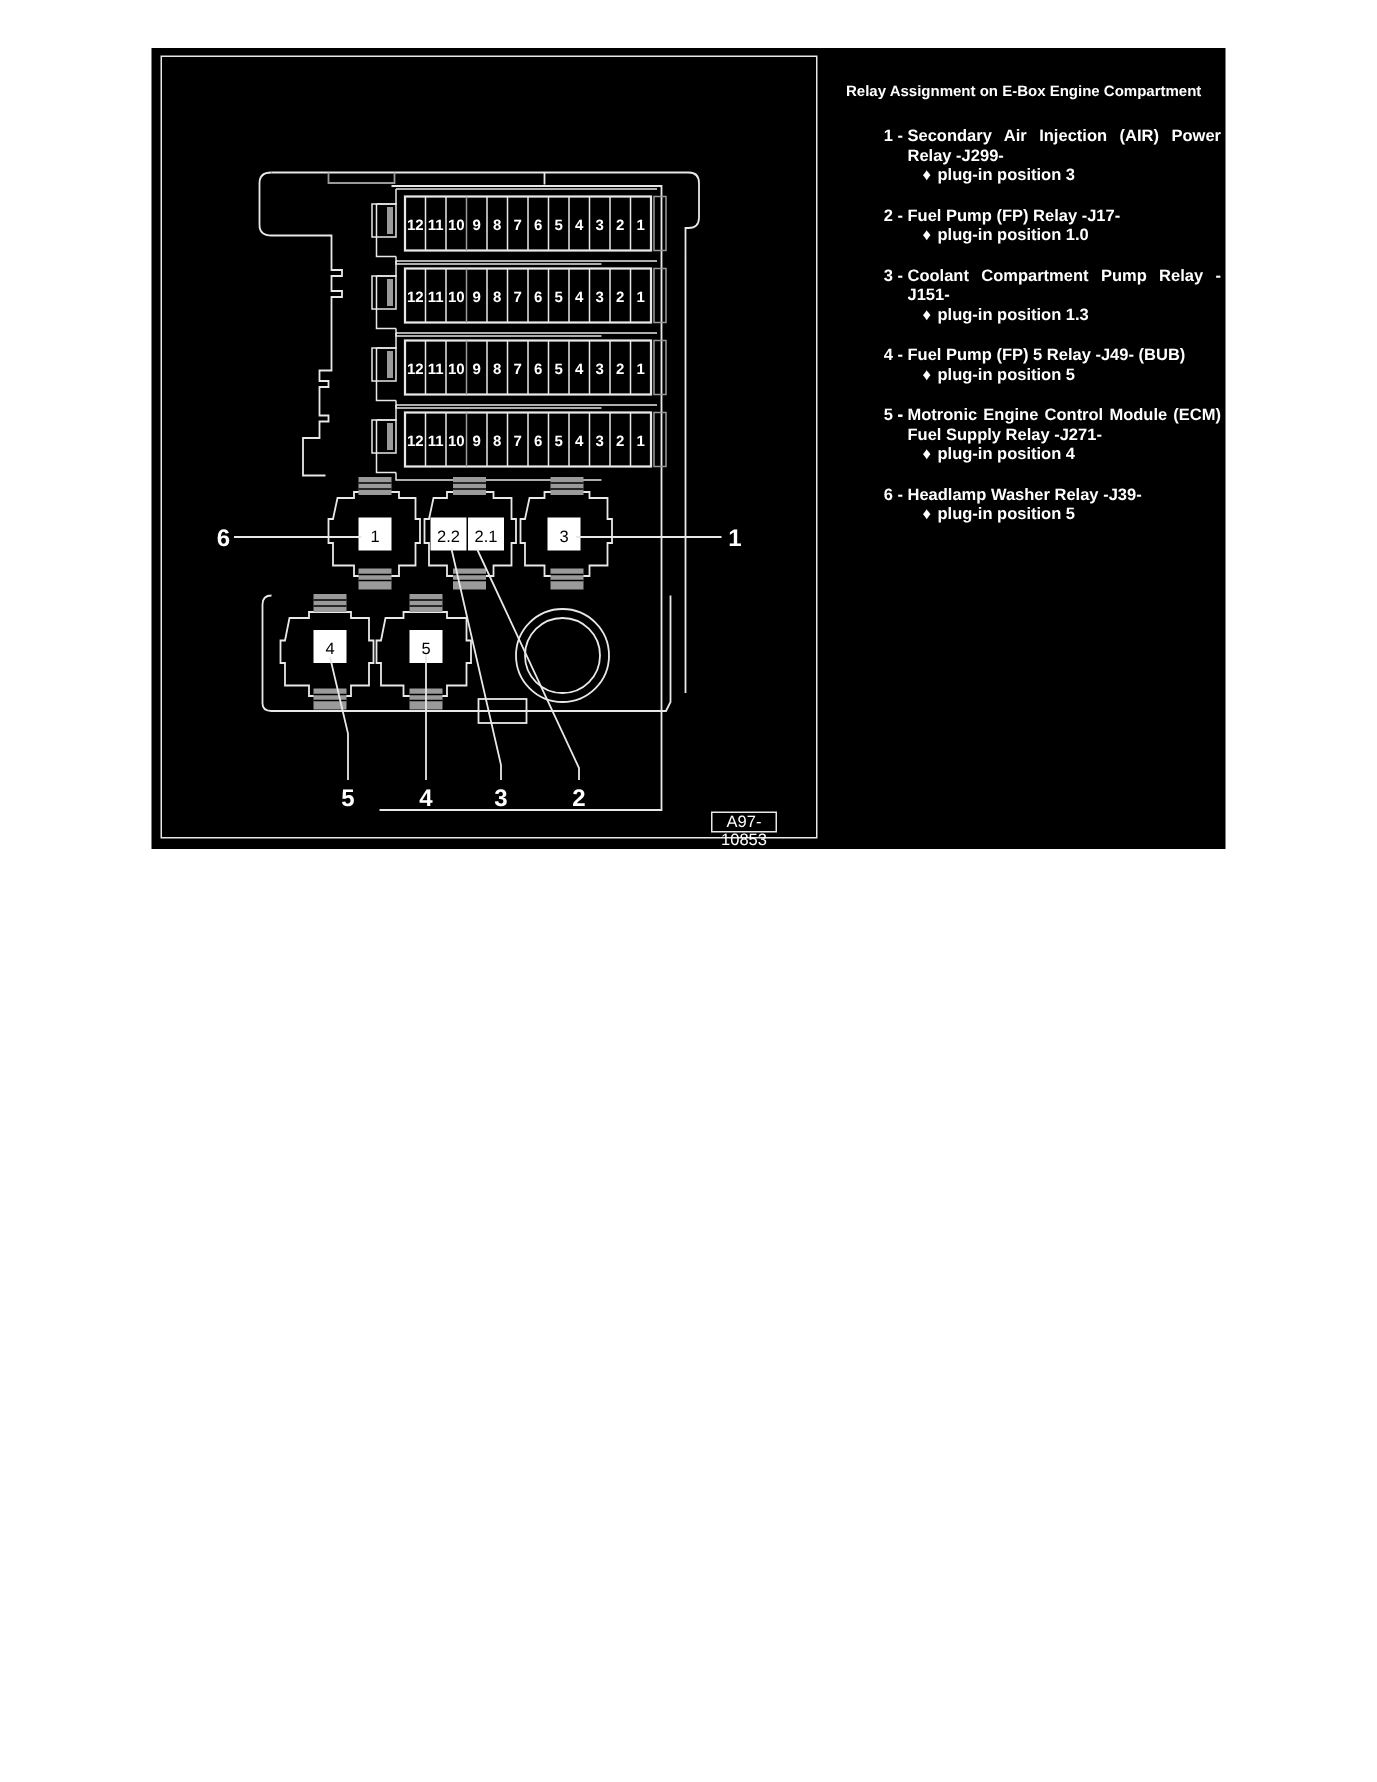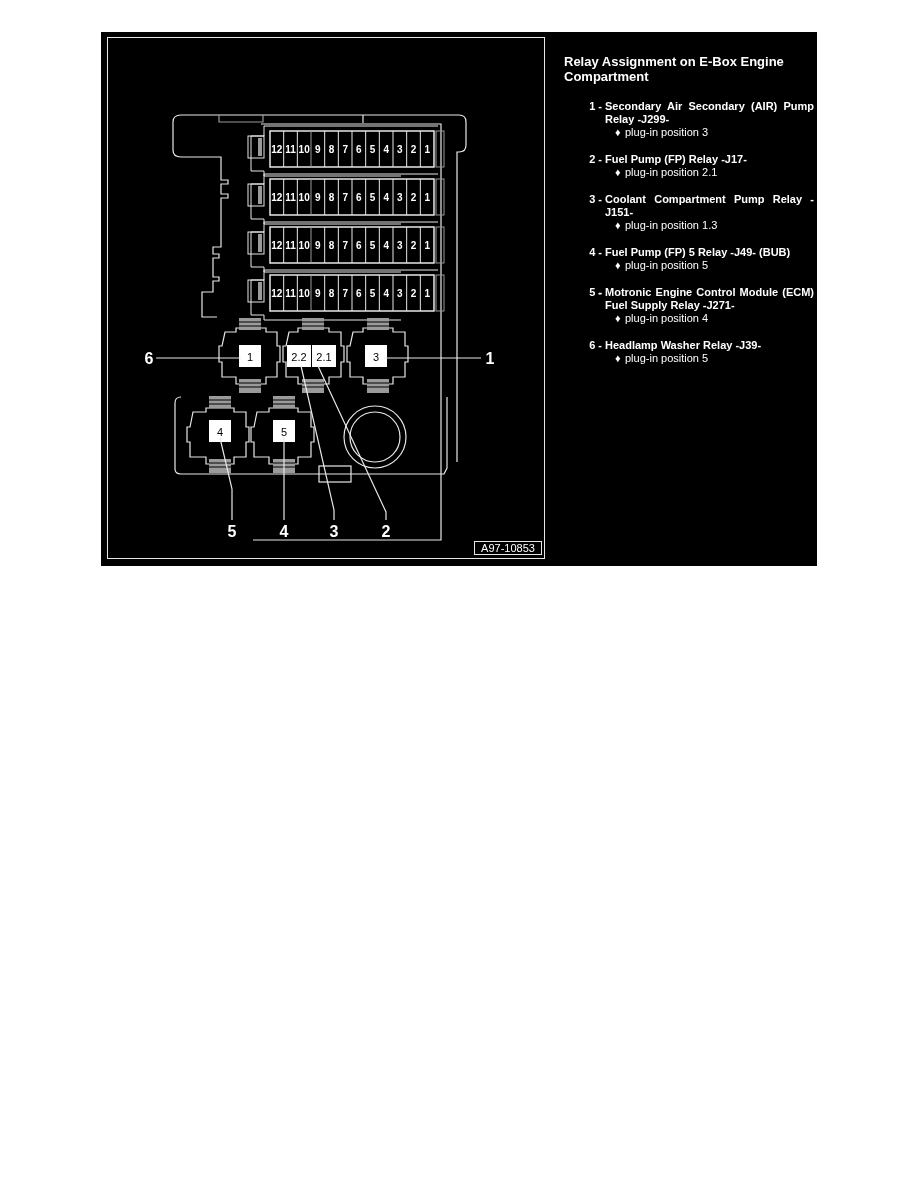--- a/index.html
+++ b/index.html
@@ -1,27 +1,27 @@
 <!DOCTYPE html>
 <html><head>
 <meta charset="utf-8">
 <style>
   html, body { margin:0; padding:0; background:#ffffff; }
   body { width:918px; height:1188px; position:relative; overflow:hidden; font-family:"Liberation Sans", sans-serif; }
   .figure { position:absolute; left:101px; top:32px; width:716px; height:534px; background:#000; }
   .diagram-frame { position:absolute; left:6px; top:5px; width:438px; height:522px; border:1px solid #e8e8e8; box-sizing:border-box; }
   svg.diagram { position:absolute; left:0; top:0; }
-  .code-label { position:absolute; left:373px; top:509px; width:68px; height:14px; border:1px solid #e8e8e8; box-sizing:border-box; color:#fff; font-size:11px; line-height:12px; text-align:center; }
+  .code-label { position:absolute; left:373px; top:509px; width:44px; height:14px; border:1px solid #e8e8e8; box-sizing:border-box; color:#fff; font-size:11px; line-height:12px; text-align:center; }
   .legend { position:absolute; left:463px; top:22px; width:250px; color:#fff; }
-  .legend-title { font-weight:bold; font-size:13px; line-height:15px; margin:0 0 16px 0; }
+  .legend-title { font-weight:bold; font-size:10px; line-height:15px; margin:0 0 16px 0; }
   .legend-list { margin:0; padding:0; list-style:none; }
   .legend-item { position:relative; padding-left:41px; margin-bottom:14px; font-size:11px; line-height:13px; }
   .legend-num { position:absolute; left:0; width:38px; text-align:right; font-weight:bold; white-space:pre; }
   .legend-name { font-weight:bold; text-align:justify; display:block; }
-  .legend-sub { display:block; padding-left:10px; font-weight:normal; }
+  .legend-sub { display:block; padding-left:10px; font-weight:bold; }
   .legend-sub .diamond { display:inline-block; width:10px; }
 </style>
 </head>
 <body>
 
 <div class="figure">
   <div class="diagram-frame"></div>
 
   <svg class="diagram" width="450" height="534" viewBox="0 0 450 534" xmlns="http://www.w3.org/2000/svg">
     <g fill="none" stroke="#e8e8e8" stroke-width="1.2">
@@ -246,27 +246,27 @@
     </g>
   </svg>
 
   <div class="code-label">A97-10853</div>
 
   <div class="legend">
     <div class="legend-title">Relay Assignment on E-Box Engine Compartment</div>
     <ul class="legend-list">
       <li class="legend-item">
         <span class="legend-num">1 -</span>
-        <span class="legend-name">Secondary Air Secondary (AIR) Pump Relay -J299-</span>
+        <span class="legend-name">Secondary Air Injection (AIR) Power Relay -J299-</span>
         <span class="legend-sub"><span class="diamond">♦</span><span>plug-in position 3</span></span>
       </li>
       <li class="legend-item">
         <span class="legend-num">2 -</span>
         <span class="legend-name">Fuel Pump (FP) Relay -J17-</span>
-        <span class="legend-sub"><span class="diamond">♦</span><span>plug-in position 2.1</span></span>
+        <span class="legend-sub"><span class="diamond">♦</span><span>plug-in position 1.0</span></span>
       </li>
       <li class="legend-item">
         <span class="legend-num">3 -</span>
         <span class="legend-name">Coolant Compartment Pump Relay -J151-</span>
         <span class="legend-sub"><span class="diamond">♦</span><span>plug-in position 1.3</span></span>
       </li>
       <li class="legend-item">
         <span class="legend-num">4 -</span>
         <span class="legend-name">Fuel Pump (FP) 5 Relay -J49- (BUB)</span>
         <span class="legend-sub"><span class="diamond">♦</span><span>plug-in position 5</span></span>

